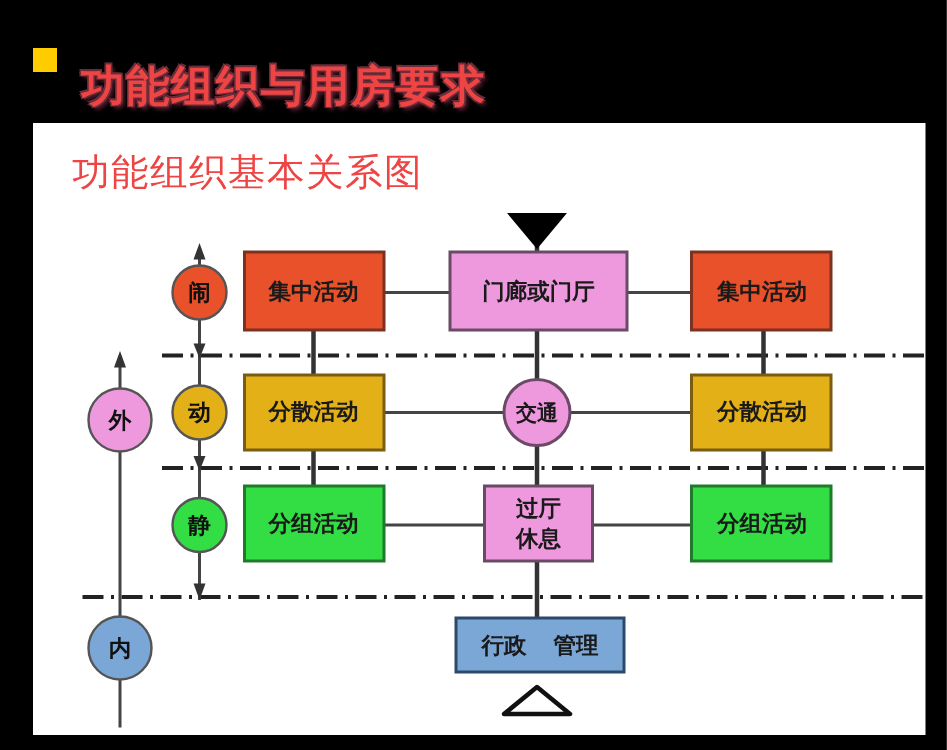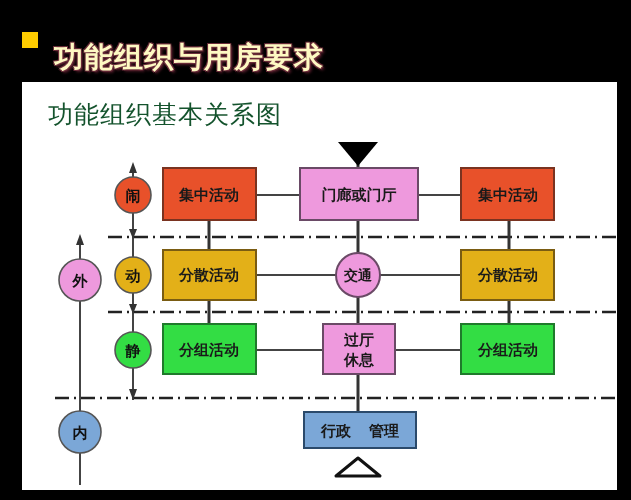--- a/index.html
+++ b/index.html
@@ -25,21 +25,21 @@
     align-items: center;
   }
   #title-bullet {
     width: 16px; height: 16px;
     background: #FFCC00;
     margin-left: 22px;
     margin-right: 16px;
     flex: 0 0 auto;
   }
   #title-text {
-    color: #fef9c3;
+    color: #ef4444;
     font-size: 29px;
     font-weight: bold;
     letter-spacing: 1px;
     text-shadow: 1px 1px 0 #6b2d3a, -1px -1px 0 #6b2d3a,
                  1px -1px 0 #6b2d3a, -1px 1px 0 #6b2d3a,
                  2px 2px 3px rgba(120,40,60,.8);
     font-family: "DejaVu Sans", sans-serif;
     margin-top: 36px;
   }
 
@@ -47,21 +47,21 @@
   #panel {
     position: absolute;
     left: 22px; top: 82px;
     width: 595px; height: 408px;
     background: #FFFFFF;
   }
   #subtitle {
     position: absolute;
     left: 26px; top: 16px;
     font-size: 25px;
-    color: #14532d;
+    color: #ef4444;
     font-family: "DejaVu Sans", sans-serif;
     letter-spacing: 1px;
   }
 
   
   #diagram {
     position: absolute;
     left: 0; top: 0;
     width: 595px; height: 408px;
   }

